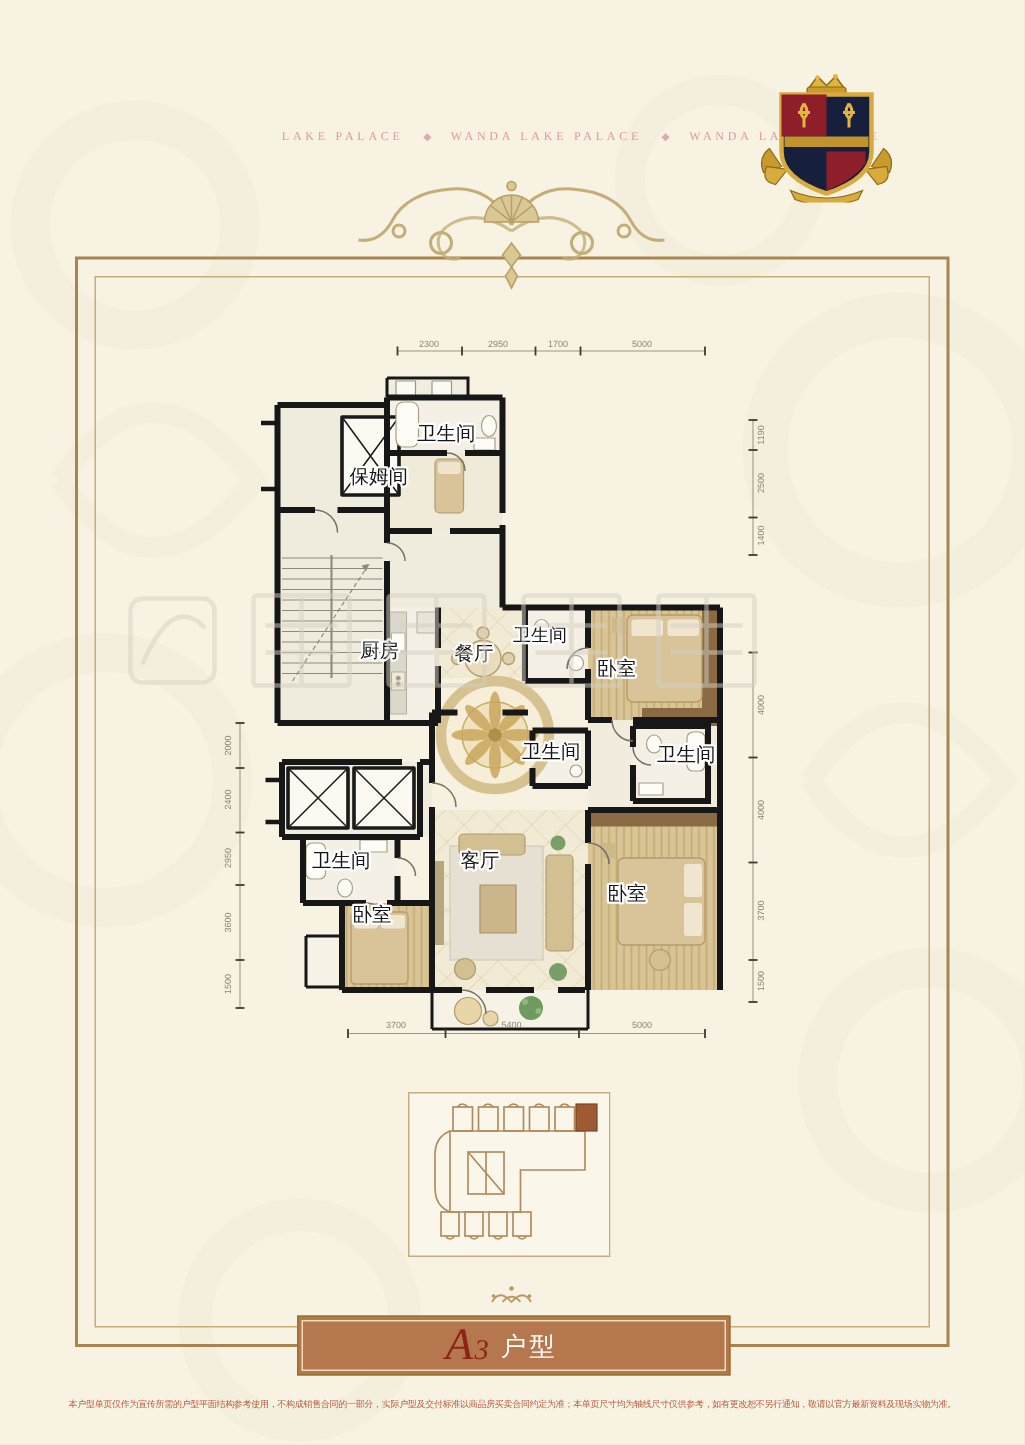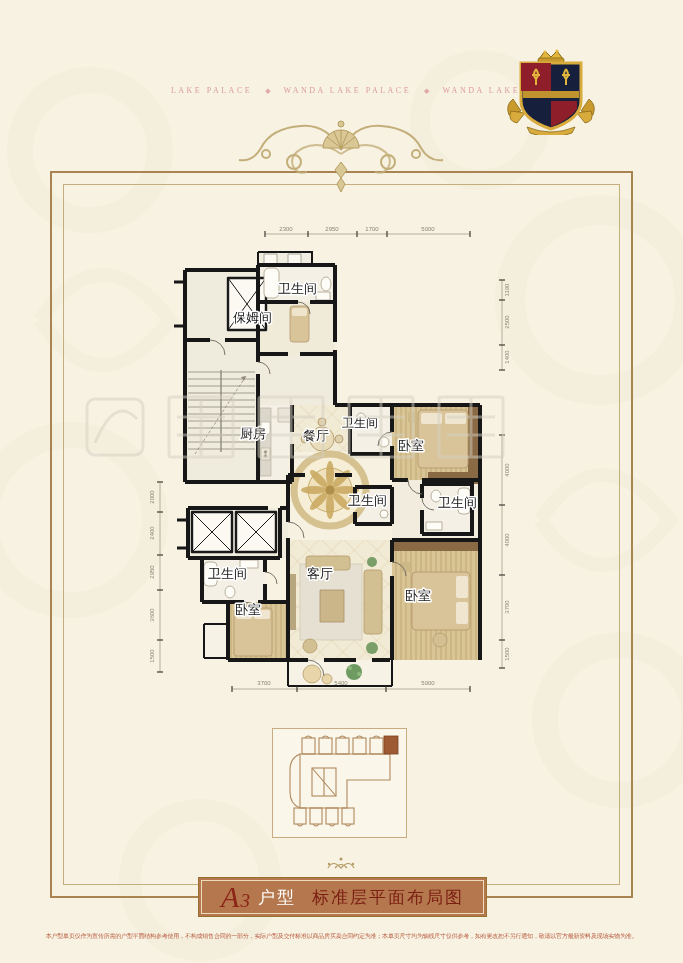--- a/index.html
+++ b/index.html
@@ -3,21 +3,21 @@
 <meta charset="utf-8">
 <style>
   html,body{margin:0;padding:0;background:#e8e4d4;}
   .page{position:relative;width:683px;height:963px;margin:0 auto;background:#f7f2e2;overflow:hidden;
         font-family:"Liberation Sans","DejaVu Sans",sans-serif;}
   .abs{position:absolute;}
   
   .damask{left:0;top:0;z-index:0;}
   
   .ribbon{left:0;top:82px;width:578px;height:17px;z-index:2;
-    background:linear-gradient(to right,rgba(148,40,52,0) 0%,rgba(148,40,52,.22) 20%,rgba(146,37,49,.8) 38%,#8e2630 55%,#93273​4 80%,#a8505c 100%);}
+    background:linear-gradient(to right,rgba(148,40,52,0) 0%,rgba(148,40,52,.22) 20%,rgba(146,37,49,.8) 38%,#8e2630 55%,#93273​4 80%,#a8505c 100%);padding-left:17px;}
   .ribbon-text{position:absolute;right:8px;top:0;height:17px;display:flex;align-items:center;gap:13px;
     font-family:"Liberation Serif",serif;font-size:8px;letter-spacing:2.5px;color:#dc9ba1;white-space:nowrap;}
   .ribbon-sep{font-size:7px;color:#e0a9ae;letter-spacing:0;}
   .crest{left:505px;top:47px;z-index:3;}
   .flourish{left:236px;top:112px;z-index:2;}
   
   .frame-outer{left:50px;top:171px;width:583px;height:727px;border:2px solid #a98350;box-sizing:border-box;z-index:1;}
   .frame-inner{left:63px;top:184px;width:557px;height:701px;border:1px solid #c6ad7c;box-sizing:border-box;z-index:1;}
   
   .plan{left:140px;top:222px;z-index:2;}
@@ -455,19 +455,18 @@
     <circle cx="16" cy="3" r="1.5" fill="#b49a62"></circle>
     <circle cx="4" cy="8" r="1.2" fill="#b49a62"></circle>
       <circle cx="28" cy="8" r="1.2" fill="#b49a62"></circle>
   </svg>
 
   <div class="abs banner">
     <div class="banner-in">
       <span class="script">A</span>
       <span class="digit">3</span>
       <span class="word">户型</span>
-      <span class="title">标准层平面布局图</span>
     </div>
   </div>
 
   <div class="abs fineprint">本户型单页仅作为宣传所需的户型平面结构参考使用，不构成销售合同的一部分，实际户型及交付标准以商品房买卖合同约定为准；本单页尺寸均为轴线尺寸仅供参考，如有更改恕不另行通知，敬请以官方最新资料及现场实物为准。</div>
 
 </div>
 
 </body></html>

